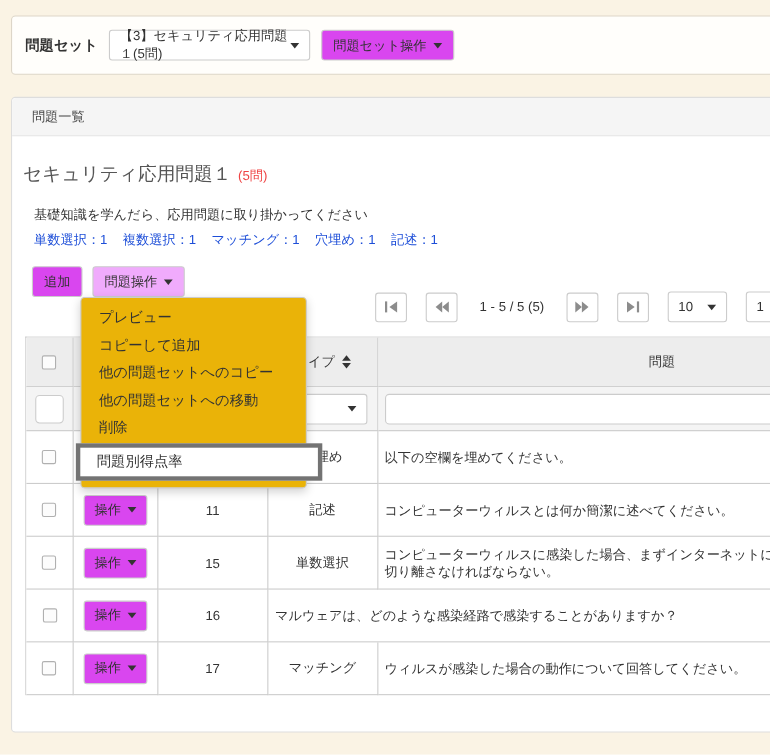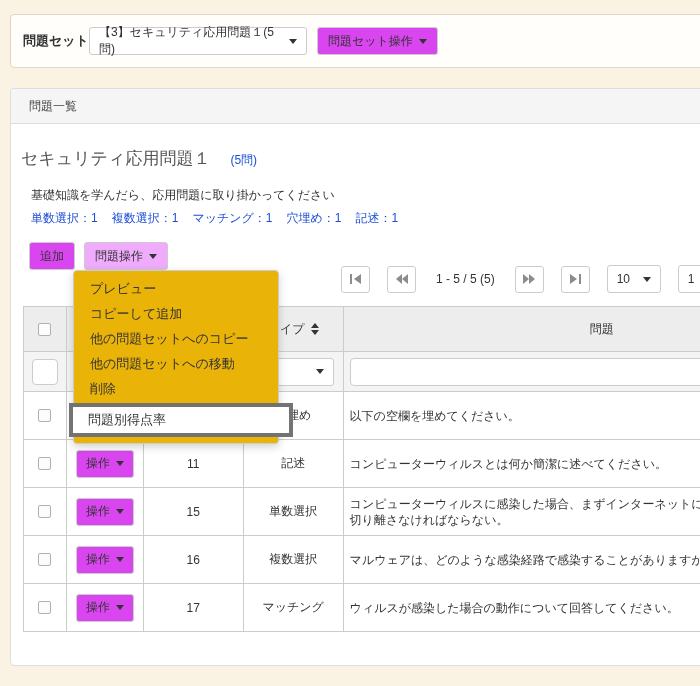--- a/index.html
+++ b/index.html
@@ -12,32 +12,32 @@
   .btn.active{background:#f0abfc;}
   .caret{width:0;height:0;border-left:4px solid transparent;border-right:4px solid transparent;border-top:5px solid #333;display:inline-block;}
   .selectbox{background:#fff;border:1px solid #ccc;border-radius:3px;height:28px;display:flex;align-items:center;
        justify-content:space-between;padding:0 9px;font-size:12px;color:#333;box-sizing:border-box;cursor:pointer;}
   .cb{width:13px;height:13px;border:1px solid #b0b0b0;border-radius:2px;background:#fcfcfc;display:inline-block;box-sizing:border-box;}
 
   
   .topbar{position:absolute;left:10px;top:14px;width:840px;height:54px;background:#fffefb;
           border:1px solid #ddd6c8;border-radius:4px;display:flex;align-items:center;box-sizing:border-box;}
   .topbar-label{margin-left:12px;font-weight:bold;font-size:13px;color:#333;}
-  .topbar .selectbox{width:218px;}
+  .topbar .selectbox{width:183px;margin-left:10px;}
   .topbar .btn{margin-left:10px;}
 
   
   .panel{position:absolute;left:10px;top:88px;width:840px;height:578px;background:#fff;
          border:1px solid #ddd;border-radius:4px;box-sizing:border-box;}
   .panel-header{height:34px;background:#f5f5f5;border-bottom:1px solid #ddd;border-radius:4px 4px 0 0;
          display:flex;align-items:center;padding-left:18px;font-size:12px;color:#444;}
   .panel-body{position:relative;height:542px;}
 
   .title{position:absolute;left:10px;top:23px;font-size:17px;color:#555;}
-  .title .count{color:#1d4ed8;font-size:12px;margin-left:20px;}
+  .title .count{color:#ef4444;font-size:12px;margin-left:6px;}
   .desc{position:absolute;left:20px;top:63px;font-size:12px;color:#333;}
   .counts{position:absolute;left:20px;top:86px;font-size:12px;color:#1d4ed8;display:flex;gap:14px;}
 
   .toolbar{position:absolute;left:18px;top:118px;display:flex;gap:9px;}
 
   
   .pager{position:absolute;left:330px;top:141px;display:flex;align-items:center;gap:17px;font-size:12px;color:#333;}
   .pbtn{width:29px;height:27px;border:1px solid #ccc;border-radius:3px;background:#fff;display:flex;
         align-items:center;justify-content:center;box-sizing:border-box;cursor:pointer;}
   .pbtn svg{fill:#8c8c8c;}
@@ -257,21 +257,20 @@
           <div class="td c-cb">
               <span class="cb"></span>
             </div>
           <div class="td c-act">
             <button class="btn row-btn">
               <span>操作</span>
                 <i class="caret"></i>
             </button>
           </div>
           <div class="td c-id">16</div>
-          <div class="td c-type">複数選択</div>
           <div class="td c-q">マルウェアは、どのような感染経路で感染することがありますか？</div>
         </div>
 
         <div class="tr trow">
           <div class="td c-cb">
               <span class="cb"></span>
             </div>
           <div class="td c-act">
             <button class="btn row-btn">
               <span>操作</span>

